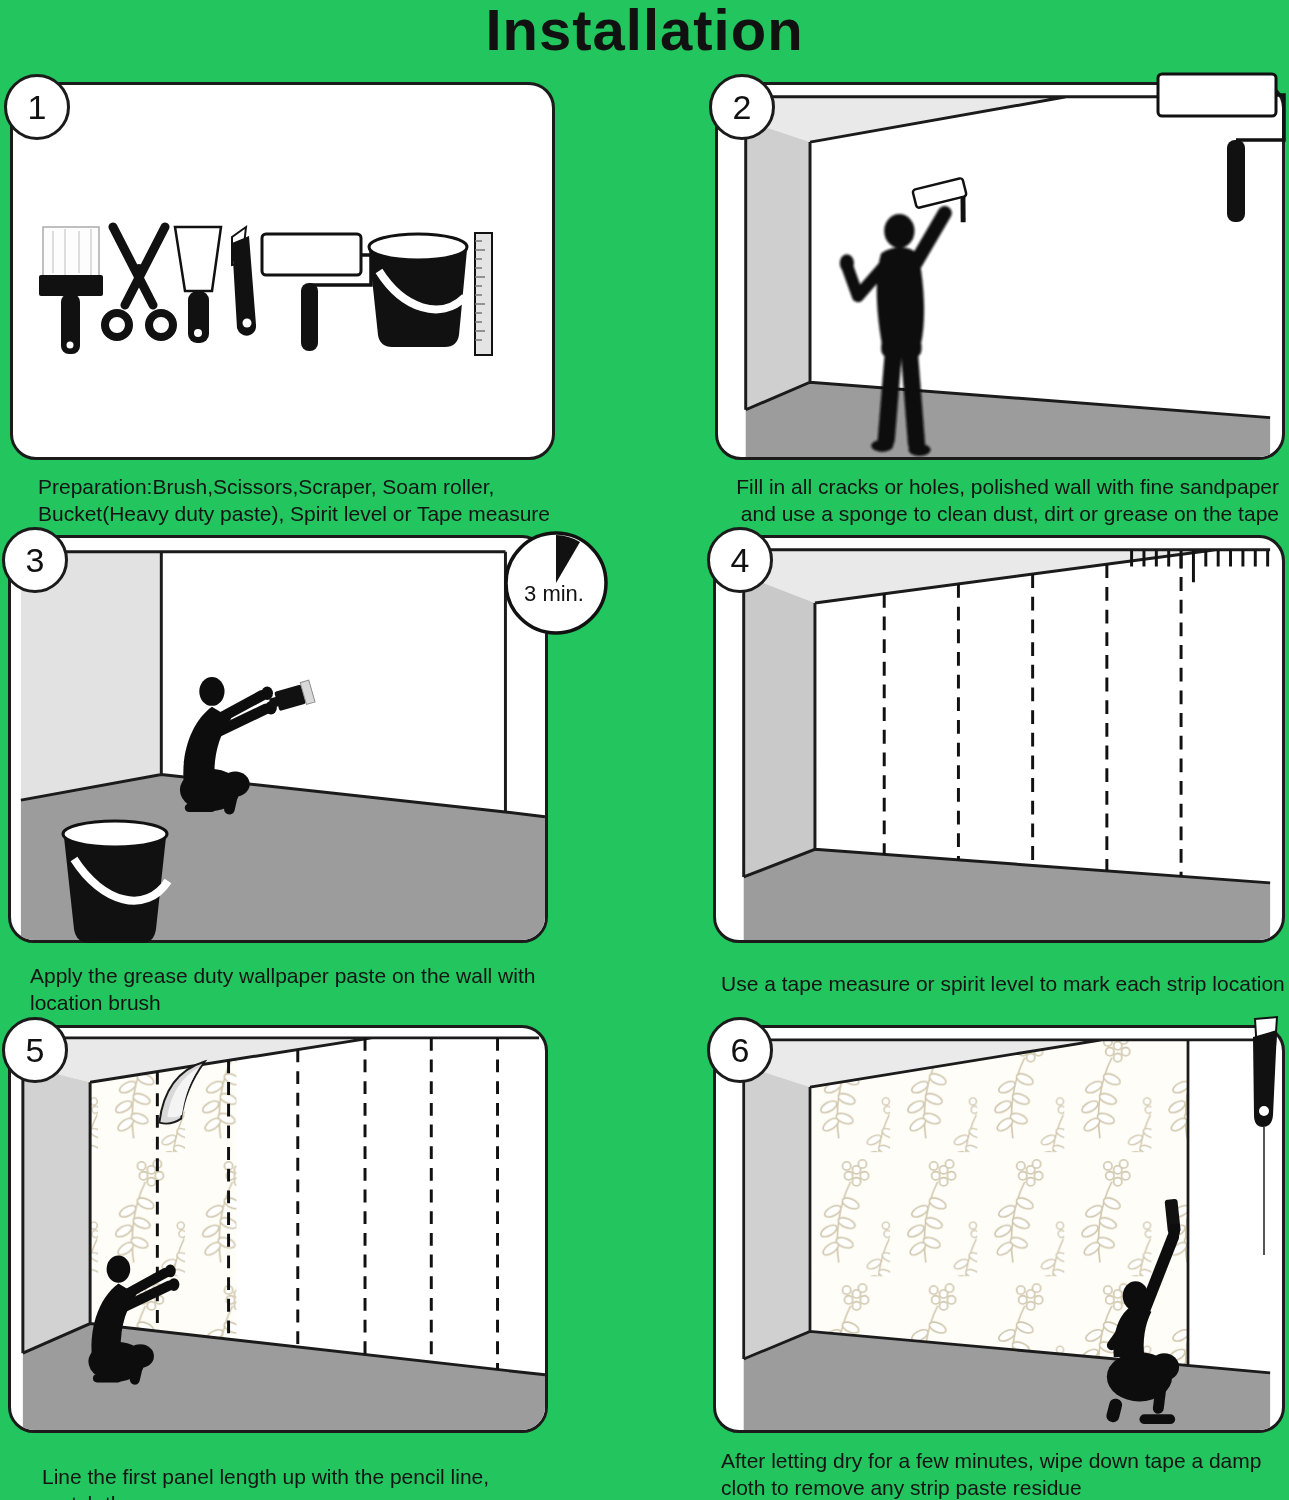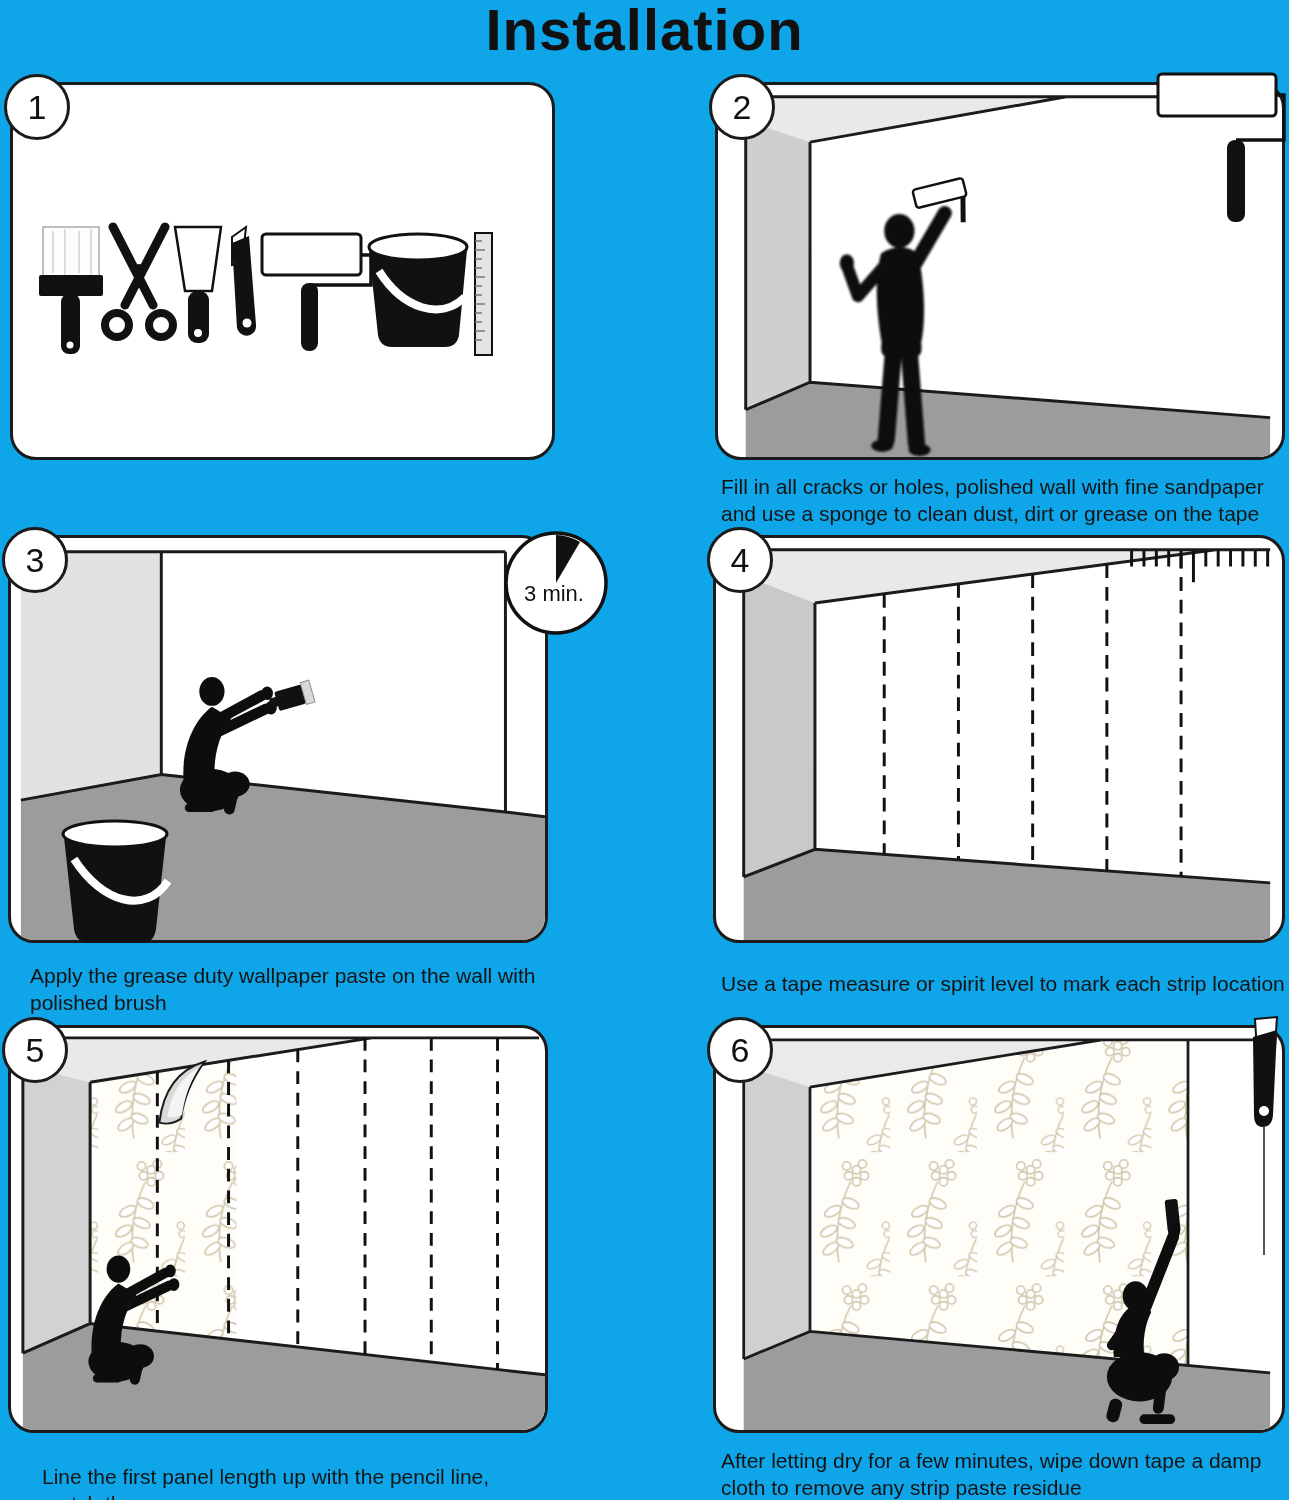--- a/index.html
+++ b/index.html
@@ -1,16 +1,16 @@
 <!DOCTYPE html>
 <html><head>
 <meta charset="utf-8">
 <style>
   html,body{margin:0;padding:0;background:#fff;}
-  .page{position:relative;width:1289px;height:1500px;background:#0ea5e9;overflow:hidden;
+  .page{position:relative;width:1289px;height:1500px;background:#22c55e;overflow:hidden;
         font-family:"Liberation Sans",sans-serif;color:#151515;}
   .title{position:absolute;top:-4px;left:0;width:100%;text-align:center;
          font-size:58px;font-weight:bold;letter-spacing:1px;color:#111;}
   .step{position:absolute;}
   #s1{left:10px;top:82px;width:545px;}
   #s2{left:715px;top:82px;width:570px;}
   #s3{left:8px;top:535px;width:540px;}
   #s4{left:713px;top:535px;width:572px;}
   #s5{left:8px;top:1025px;width:540px;}
   #s6{left:713px;top:1025px;width:572px;}
@@ -18,21 +18,21 @@
          border:3px solid #1b1b1b;border-radius:26px;overflow:hidden;background:#fff;}
   .row1 .panel{height:378px;}
   .row23 .panel{height:408px;}
   .panel svg.scene{display:block;width:100%;height:100%;}
   .overlay{position:absolute;pointer-events:none;}
   .badge{position:absolute;left:-6px;top:-8px;width:60px;height:60px;border-radius:50%;
          background:#fff;border:3px solid #1b1b1b;display:flex;align-items:center;
          justify-content:center;font-size:34px;color:#111;z-index:5;}
   .caption{font-size:21px;line-height:27px;color:#141414;}
   #s1 .caption{margin-top:13px;padding-left:28px;}
-  #s2 .caption{margin-top:13px;text-align:left;padding:0 6px;}
+  #s2 .caption{margin-top:13px;text-align:right;padding:0 6px;}
   #s3 .caption{margin-top:19px;padding-left:22px;}
   #s4 .caption{margin-top:27px;padding-left:8px;}
   #s5 .caption{margin-top:30px;padding-left:10px;}
   #s5 .caption .ind{padding-left:24px;}
   #s6 .caption{margin-top:14px;padding-left:8px;}
 </style>
 </head>
 <body>
 
 <div class="page">
@@ -84,20 +84,24 @@
 
         <g>
           <rect x="462" y="148" width="17" height="122" fill="#e4e4e4" stroke="#111" stroke-width="2"></rect>
           <path d="M462,156 h7 M462,165 h10 M462,174 h7 M462,183 h7 M462,192 h10 M462,201 h7 M462,210 h7 M462,219 h10 M462,228 h7 M462,237 h7 M462,246 h10 M462,255 h7" stroke="#777" stroke-width="1.5" fill="none"></path>
         </g>
       </svg>
     </div>
     <div class="badge">
         <span>1</span>
       </div>
+    <div class="caption">
+      <div>Preparation:Brush,Scissors,Scraper, Soam roller,</div>
+      <div>Bucket(Heavy duty paste), Spirit level or Tape measure</div>
+    </div>
   </div>
 
   <div class="step row1" id="s2">
     <div class="panel">
       <svg class="scene" viewBox="0 0 570 378" preserveAspectRatio="none">
         <defs>
             <filter id="b2" x="-20%" y="-20%" width="140%" height="140%">
               <feGaussianBlur stdDeviation="0.8"></feGaussianBlur>
             </filter>
           </defs>
@@ -175,21 +179,21 @@
     <svg class="overlay" style="left:42px;top:282px;" width="132" height="142" viewBox="0 0 132 142">
       <path d="M14,20 L24,112 Q26,126 40,126 L92,126 Q104,126 106,112 L116,20 Z" fill="#111"></path>
       <ellipse cx="65" cy="17" rx="52" ry="13" fill="#fff" stroke="#111" stroke-width="3"></ellipse>
       <path d="M24,42 C52,86 96,98 118,64" stroke="#fff" stroke-width="8" fill="none"></path>
     </svg>
     <div class="badge">
         <span>3</span>
       </div>
     <div class="caption">
       <div>Apply the grease duty wallpaper paste on the wall with</div>
-      <div>polished brush</div>
+      <div>location brush</div>
     </div>
   </div>
 
   <div class="step row23" id="s4">
     <div class="panel">
       <svg class="scene" viewBox="0 0 572 408" preserveAspectRatio="none">
         <polygon points="28,38 52,12 505,12 100,66" fill="#e9e9e9"></polygon>
         <polygon points="28,38 100,66 100,316 28,344" fill="#c9c9c9"></polygon>
         <polygon points="28,344 100,316 560,350 560,408 28,408" fill="#9c9c9c"></polygon>
         <path d="M52,12 H560 M100,66 L505,12 M28,38 L52,12 M28,38 V344 M100,66 V316 M28,344 L100,316 L560,350" fill="none" stroke="#1b1b1b" stroke-width="3"></path>

